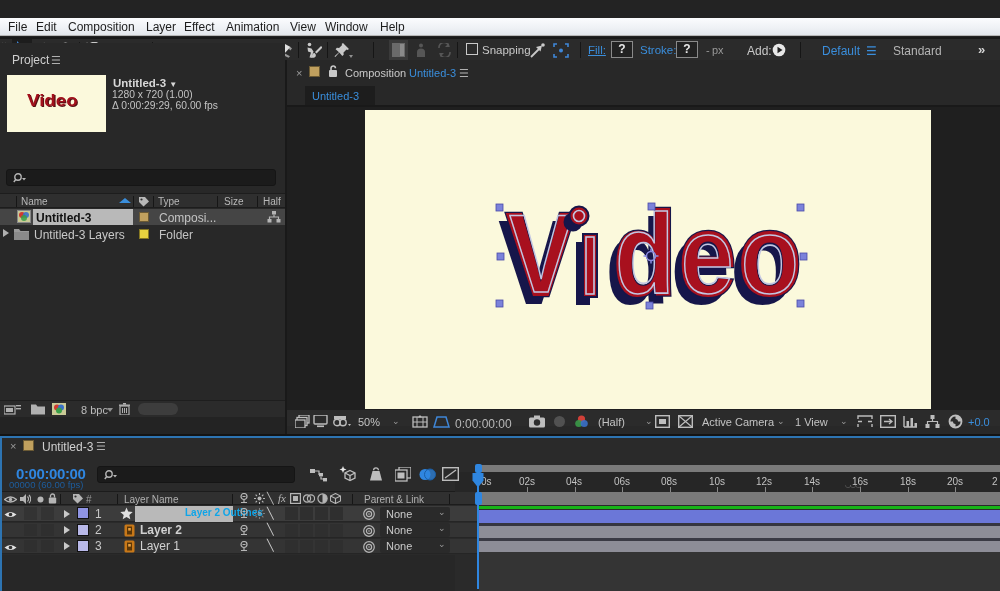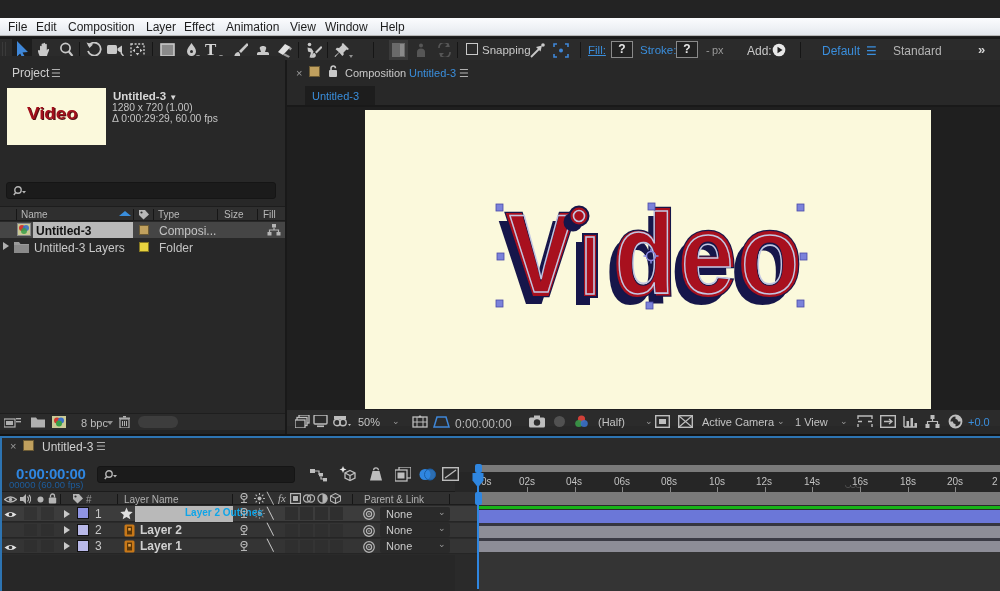--- a/index.html
+++ b/index.html
@@ -150,21 +150,21 @@
     <circle cx="7" cy="7" r="6.3" fill="#e8e8e8"></circle>
     <path d="M5.5 3.8 L10.5 7 L5.5 10.2 Z" fill="#222"></path>
   </svg>
   <div class="abs sep" style="left:800px;top:3px;height:16px;"></div>
   <div class="abs" style="left:822px;top:5px;font-size:12px;color:#3a8edc;">Default</div>
   <div class="abs" style="left:866px;top:5px;font-size:12px;color:#3a8edc;">☰</div>
   <div class="abs" style="left:893px;top:5px;font-size:12px;color:#b5b5b5;">Standard</div>
   <div class="abs" style="left:978px;top:3px;font-size:13px;font-weight:bold;color:#d5d5d5;">»</div>
 </div>
 
-<div class="abs" id="projpanel" style="left:0;top:56px;width:285px;height:374px;background:#282828;">
+<div class="abs" id="projpanel" style="left:0;top:43px;width:285px;height:374px;background:#282828;">
   <div class="abs" style="left:12px;top:10px;font-size:12px;color:#cfcfcf;">Project</div>
   <div class="abs" style="left:51px;top:11px;font-size:11px;color:#b0b0b0;">☰</div>
 
   <div class="abs" style="left:7px;top:32px;width:99px;height:57px;background:#fbf9dc;">
     <div class="abs" style="left:20px;top:16px;font-size:17px;font-weight:bold;color:#a2101c;
       text-shadow:1px 1px 0 #541015;transform:scaleX(1.1);transform-origin:left;">Video</div>
   </div>
   <div class="abs" style="left:113px;top:34px;font-size:11.5px;font-weight:bold;color:#d8d8d8;">Untitled-3 <span style="font-size:8px;">▼</span></div>
   <div class="abs" style="left:112px;top:46px;font-size:10.3px;color:#c3c3c3;">1280 x 720 (1.00)</div>
   <div class="abs" style="left:112px;top:57px;font-size:10.3px;color:#c3c3c3;">Δ 0:00:29:29, 60.00 fps</div>
@@ -184,21 +184,21 @@
     <div class="abs sep" style="left:133px;top:2px;height:11px;"></div>
     <svg class="abs" style="left:138px;top:2px" width="12" height="11" viewBox="0 0 12 11">
           <path d="M1 1 h6 l4 4.5 -5.5 5 L1 6 z" fill="#b8b8b8"></path>
           <circle cx="3.5" cy="3.5" r="1.1" fill="#2f2f2f"></circle>
         </svg>
     <div class="abs sep" style="left:153px;top:2px;height:11px;"></div>
     <div class="abs" style="left:158px;top:2px;font-size:10px;color:#b8b8b8;">Type</div>
     <div class="abs sep" style="left:217px;top:2px;height:11px;"></div>
     <div class="abs" style="left:224px;top:2px;font-size:10px;color:#b8b8b8;">Size</div>
     <div class="abs sep" style="left:257px;top:2px;height:11px;"></div>
-    <div class="abs" style="left:263px;top:2px;font-size:10px;color:#b8b8b8;">Fill</div>
+    <div class="abs" style="left:263px;top:2px;font-size:10px;color:#b8b8b8;">Half</div>
   </div>
 
   <div class="abs" style="left:0;top:166px;width:285px;height:16px;background:#454545;">
     <svg class="abs" style="left:17px;top:1px" width="14" height="13" viewBox="0 0 14 13">
       <rect x="0" y="0" width="14" height="13" fill="#888"></rect>
       <rect x="1" y="1" width="12" height="11" fill="#caca96"></rect>
       <circle cx="5" cy="5" r="3" fill="#d03a30"></circle>
       <circle cx="9" cy="5" r="3" fill="#3a70c8" fill-opacity="0.9"></circle>
       <circle cx="7" cy="8" r="3" fill="#3aa048" fill-opacity="0.85"></circle>
     </svg>
@@ -589,21 +589,21 @@
       <div class="abs" style="left:24px;top:1px;width:13px;height:12px;background:#2f2f2f;"></div>
       <div class="abs" style="left:41px;top:1px;width:13px;height:12px;background:#2f2f2f;"></div>
       <div class="abs" style="left:64px;top:3px;width:0;height:0;border-top:4px solid transparent;border-bottom:4px solid transparent;border-left:6px solid #c9c9c9;"></div>
       <div class="abs" style="left:77px;top:1px;width:12px;height:12px;background:#b8b8e8;border:1px solid #111;"></div>
       <div class="abs" style="left:95px;top:0px;font-size:12px;color:#c9c9c9;">3</div>
       <svg class="abs" style="left:124px;top:1px" width="11" height="13" viewBox="0 0 11 13">
         <rect x="0.5" y="0.5" width="10" height="12" rx="1.5" fill="#c87818"></rect>
         <rect x="3" y="2.5" width="5" height="8" fill="#5a3608"></rect>
         <rect x="4.2" y="4" width="2.6" height="2.6" fill="#e8a040"></rect>
       </svg>
-      <div class="abs" style="left:140px;top:0px;font-size:12px;font-weight:bold;color:#d0d0d0;">Layer 1</div>
+      <div class="abs" style="left:140px;top:0px;font-size:12px;font-weight:normal;color:#d0d0d0;">Layer 1</div>
       <svg class="abs" style="left:238px;top:2px" width="12" height="12" viewBox="0 0 12 12">
         <circle cx="6" cy="3.5" r="3" fill="none" stroke="#b5b5b5" stroke-width="1.2"></circle>
         <path d="M6 6.5 v3 M3 9.5 h6 M4.5 3.5 h3" stroke="#b5b5b5" stroke-width="1.2"></path>
       </svg>
       <div class="abs" style="left:267px;top:0px;font-size:11px;color:#c9c9c9;">╲</div>
       <div class="abs" style="left:285px;top:1px;width:13px;height:13px;background:#2f2f2f;"></div>
       <div class="abs" style="left:300px;top:1px;width:13px;height:13px;background:#2f2f2f;"></div>
       <div class="abs" style="left:315px;top:1px;width:13px;height:13px;background:#2f2f2f;"></div>
       <div class="abs" style="left:330px;top:1px;width:13px;height:13px;background:#2f2f2f;"></div>
       <svg class="abs" style="left:363px;top:2px" width="12" height="12" viewBox="0 0 12 12">

